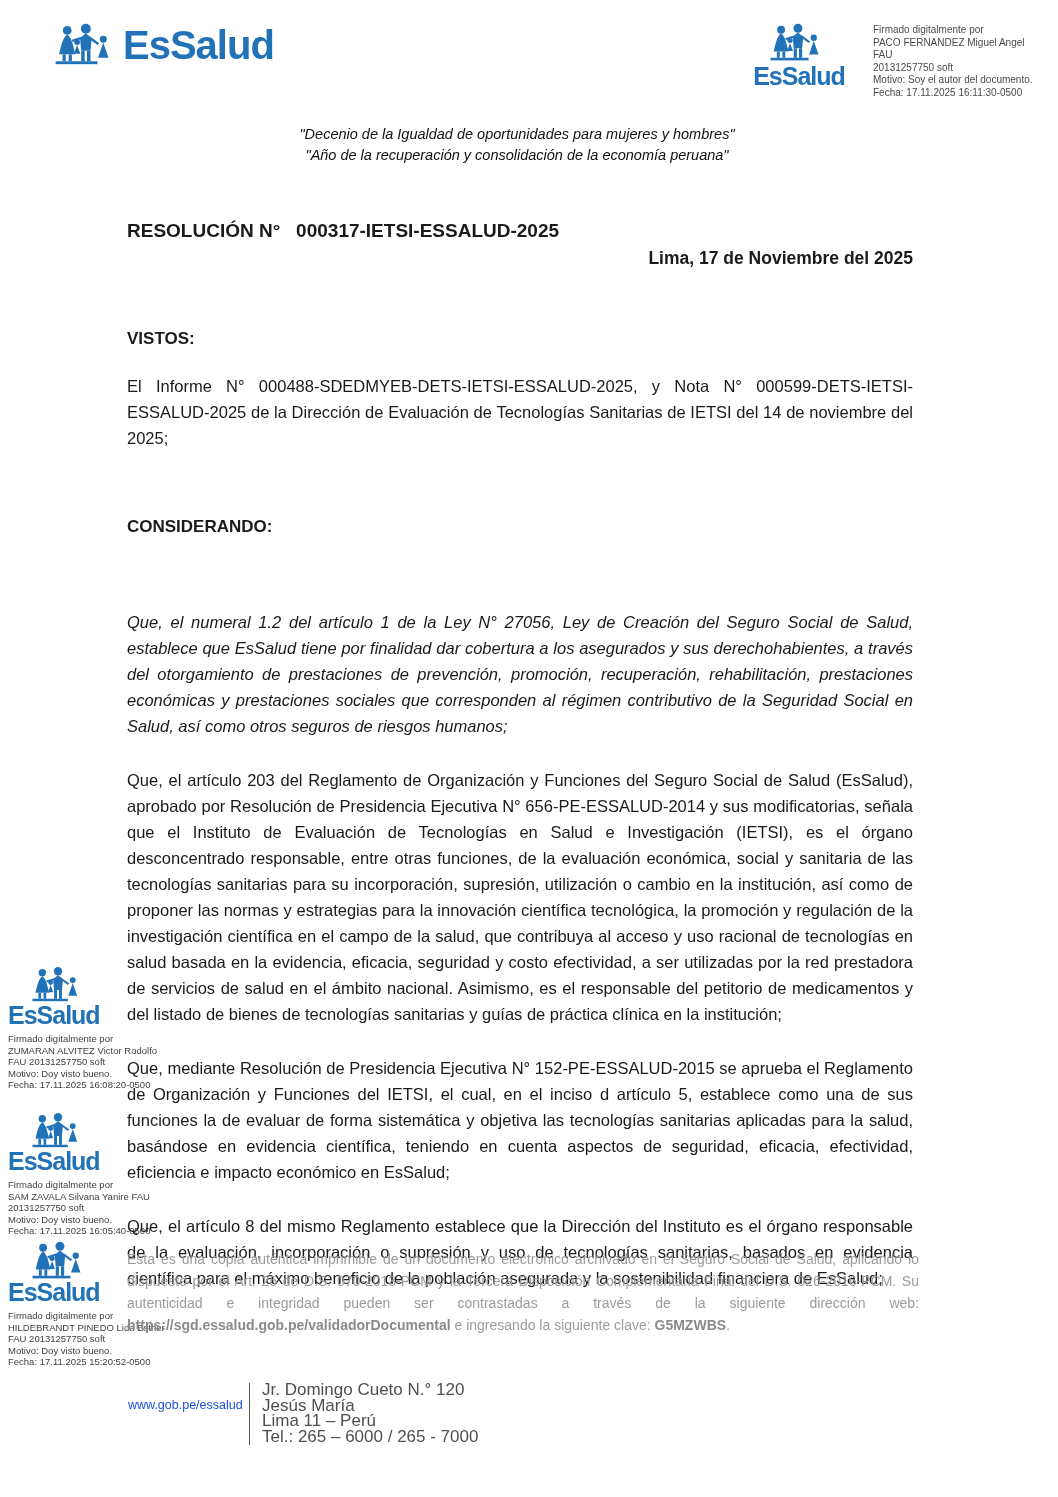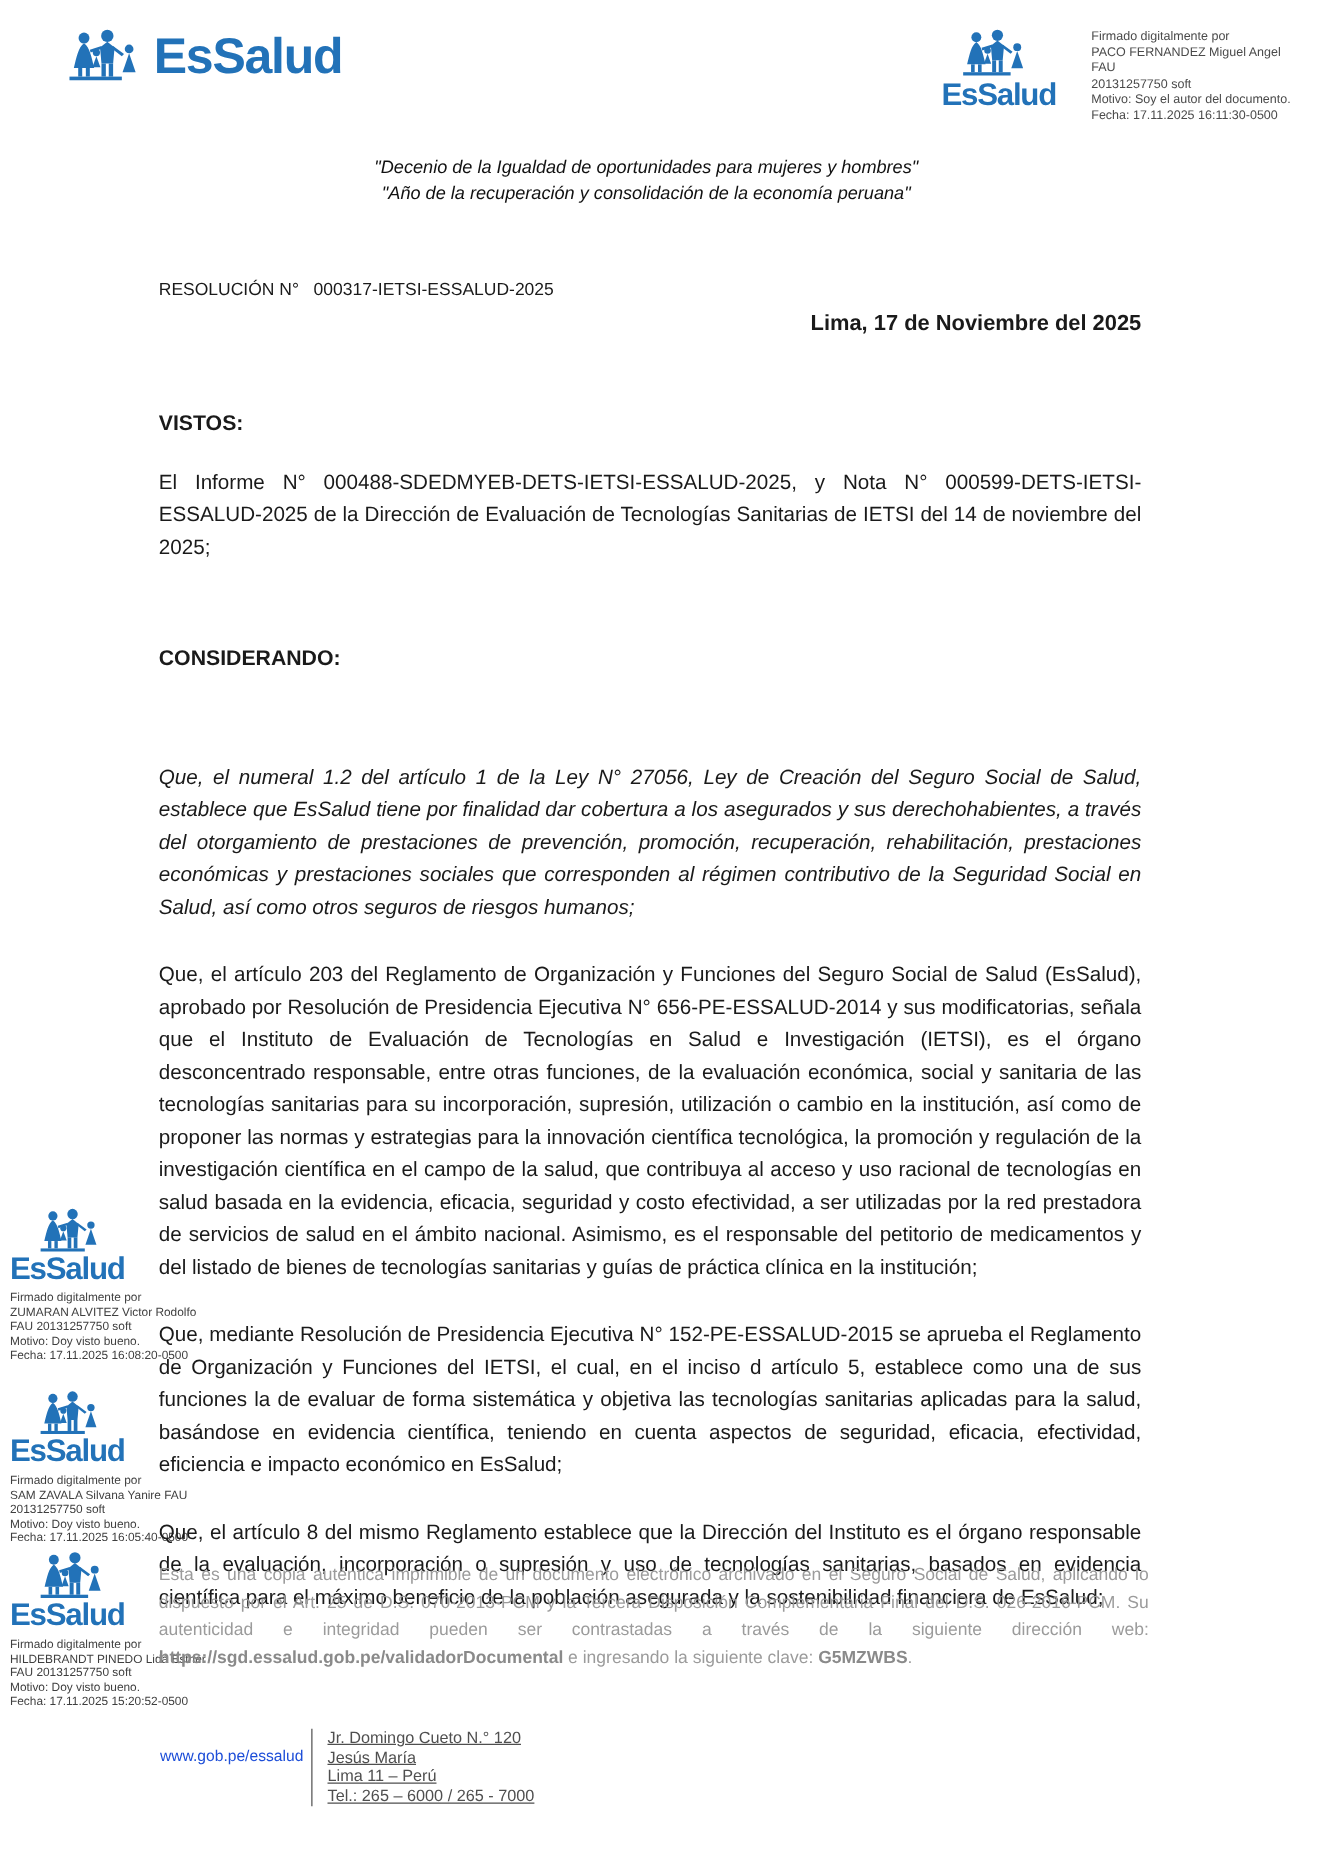--- a/index.html
+++ b/index.html
@@ -23,21 +23,21 @@
   
   .quotes {
     position:absolute; left:0; top:124px; width:1034px; text-align:center;
     font-style:italic; font-size:14.5px; line-height:21px; color:#111;
   }
   
   .doc {
     position:absolute; left:127px; top:218px; width:786px; z-index:2;
     font-size:16.5px; line-height:26px;
   }
-  .doc-title { font-weight:normal; font-size:14px; white-space:pre-wrap; }
+  .doc-title { font-weight:bold; font-size:19px; white-space:pre-wrap; }
   .doc-date  { font-weight:bold; font-size:17.5px; margin-top:1px;text-align:right; }
   .sec-label { font-weight:bold; font-size:17px; }
   .mt-vistos { margin-top:55px; }
   .mt-vistos-text { margin-top:21px; }
   .mt-considerando { margin-top:63px; }
   .mt-p1 { margin-top:69px;font-style:italic; }
   .mt-p  { margin-top:28px; }
   .doc p.just { text-align:justify; }
   
   .stamp { position:absolute; left:8px; width:128px; z-index:1; }
@@ -49,21 +49,21 @@
   .stamp-lines { margin-top:3px; font-size:9.5px; line-height:11.5px; color:#3f3f3f; white-space:nowrap; }
   
   .legal {
     position:absolute; left:127px; top:1248px; width:792px; z-index:2;
     font-size:14px; line-height:22px; color:#9b9b9b; text-align:justify;
   }
   .legal b { color:#8a8a8a; }
   
   .site { position:absolute; left:128px; top:1398px; width:112px; font-size:12.5px; color:#1d4ed8; }
   .vdiv { position:absolute; left:249px; top:1383px; width:1px; height:62px; background:#555; }
-  .address { position:absolute; left:262px; top:1382px; font-size:13px; line-height:15.5px; color:#4f4f4f;text-decoration:underline; }
+  .address { position:absolute; left:262px; top:1382px; font-size:17px; line-height:15.5px; color:#4f4f4f; }
   svg.fam { display:block; }
 </style>
 </head>
 <body>
 
 <svg width="0" height="0" style="position:absolute" aria-hidden="true">
   <symbol id="fam-icon" viewBox="0 0 110 72">
     <g fill="#2272B8" stroke="none">
 
       <circle cx="21" cy="11" r="7.5"></circle>

